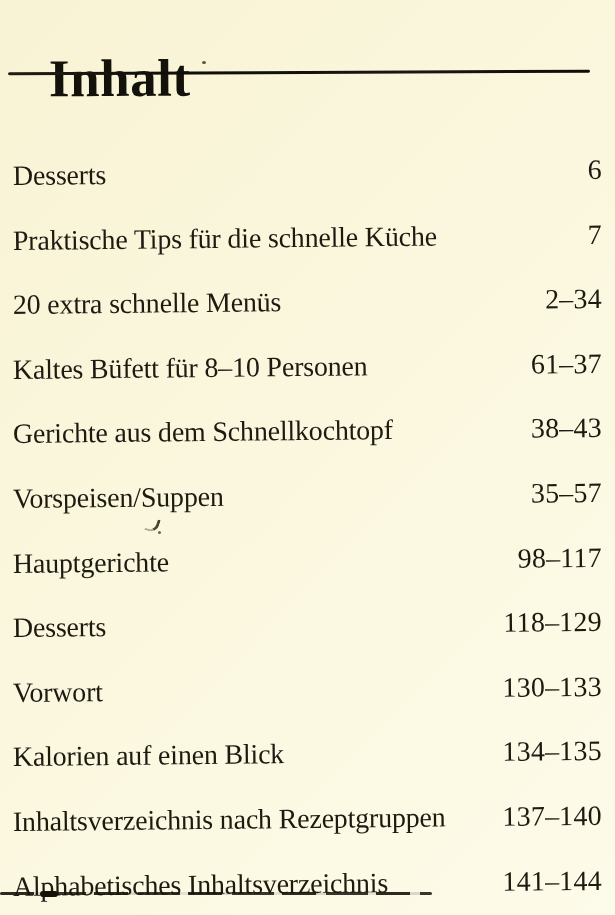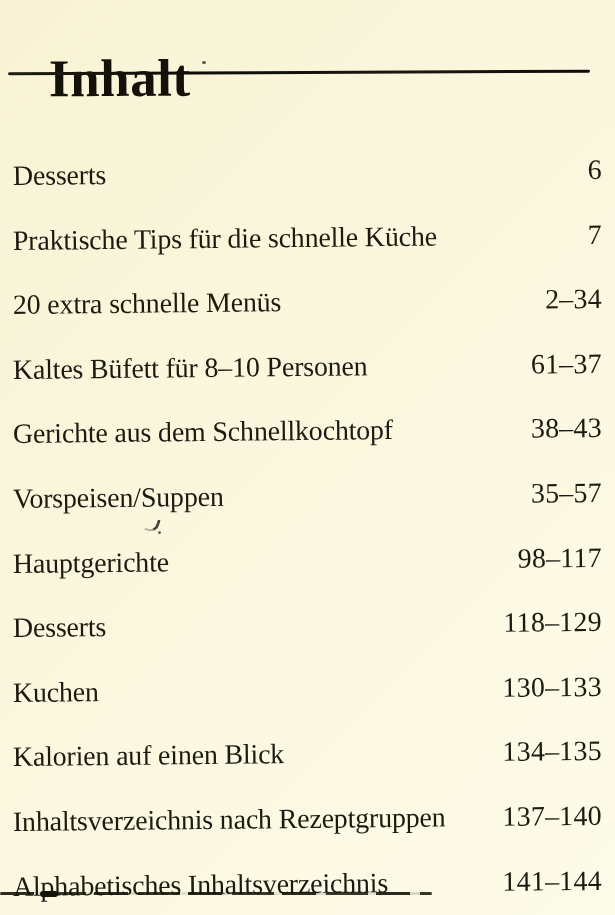--- a/index.html
+++ b/index.html
@@ -131,21 +131,21 @@
   </div>
       <div class="toc-row">
     <span class="toc-label">Hauptgerichte</span>
     <span class="toc-pages">98–117</span>
   </div>
       <div class="toc-row">
     <span class="toc-label">Desserts</span>
     <span class="toc-pages">118–129</span>
   </div>
       <div class="toc-row">
-    <span class="toc-label">Kuchen</span>
+    <span class="toc-label">Vorwort</span>
     <span class="toc-pages">130–133</span>
   </div>
       <div class="toc-row">
     <span class="toc-label">Kalorien auf einen Blick</span>
     <span class="toc-pages">134–135</span>
   </div>
       <div class="toc-row">
     <span class="toc-label">Inhaltsverzeichnis nach Rezeptgruppen</span>
     <span class="toc-pages">137–140</span>
   </div>

